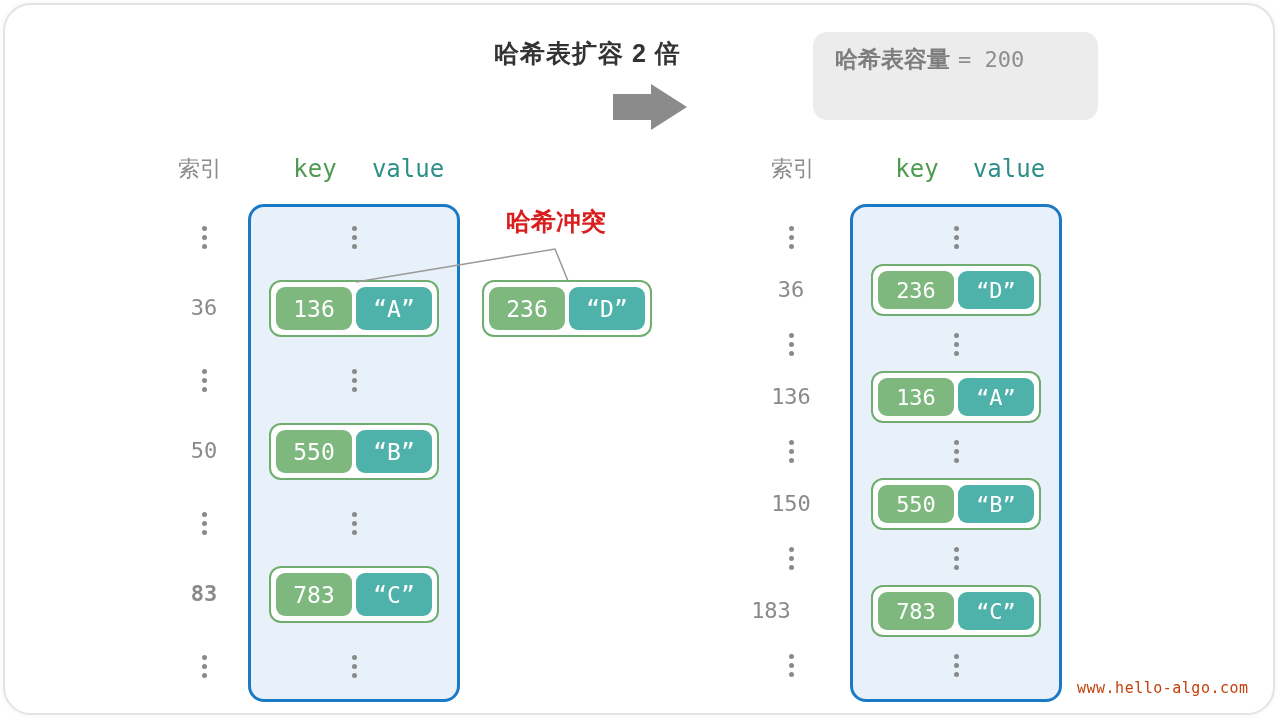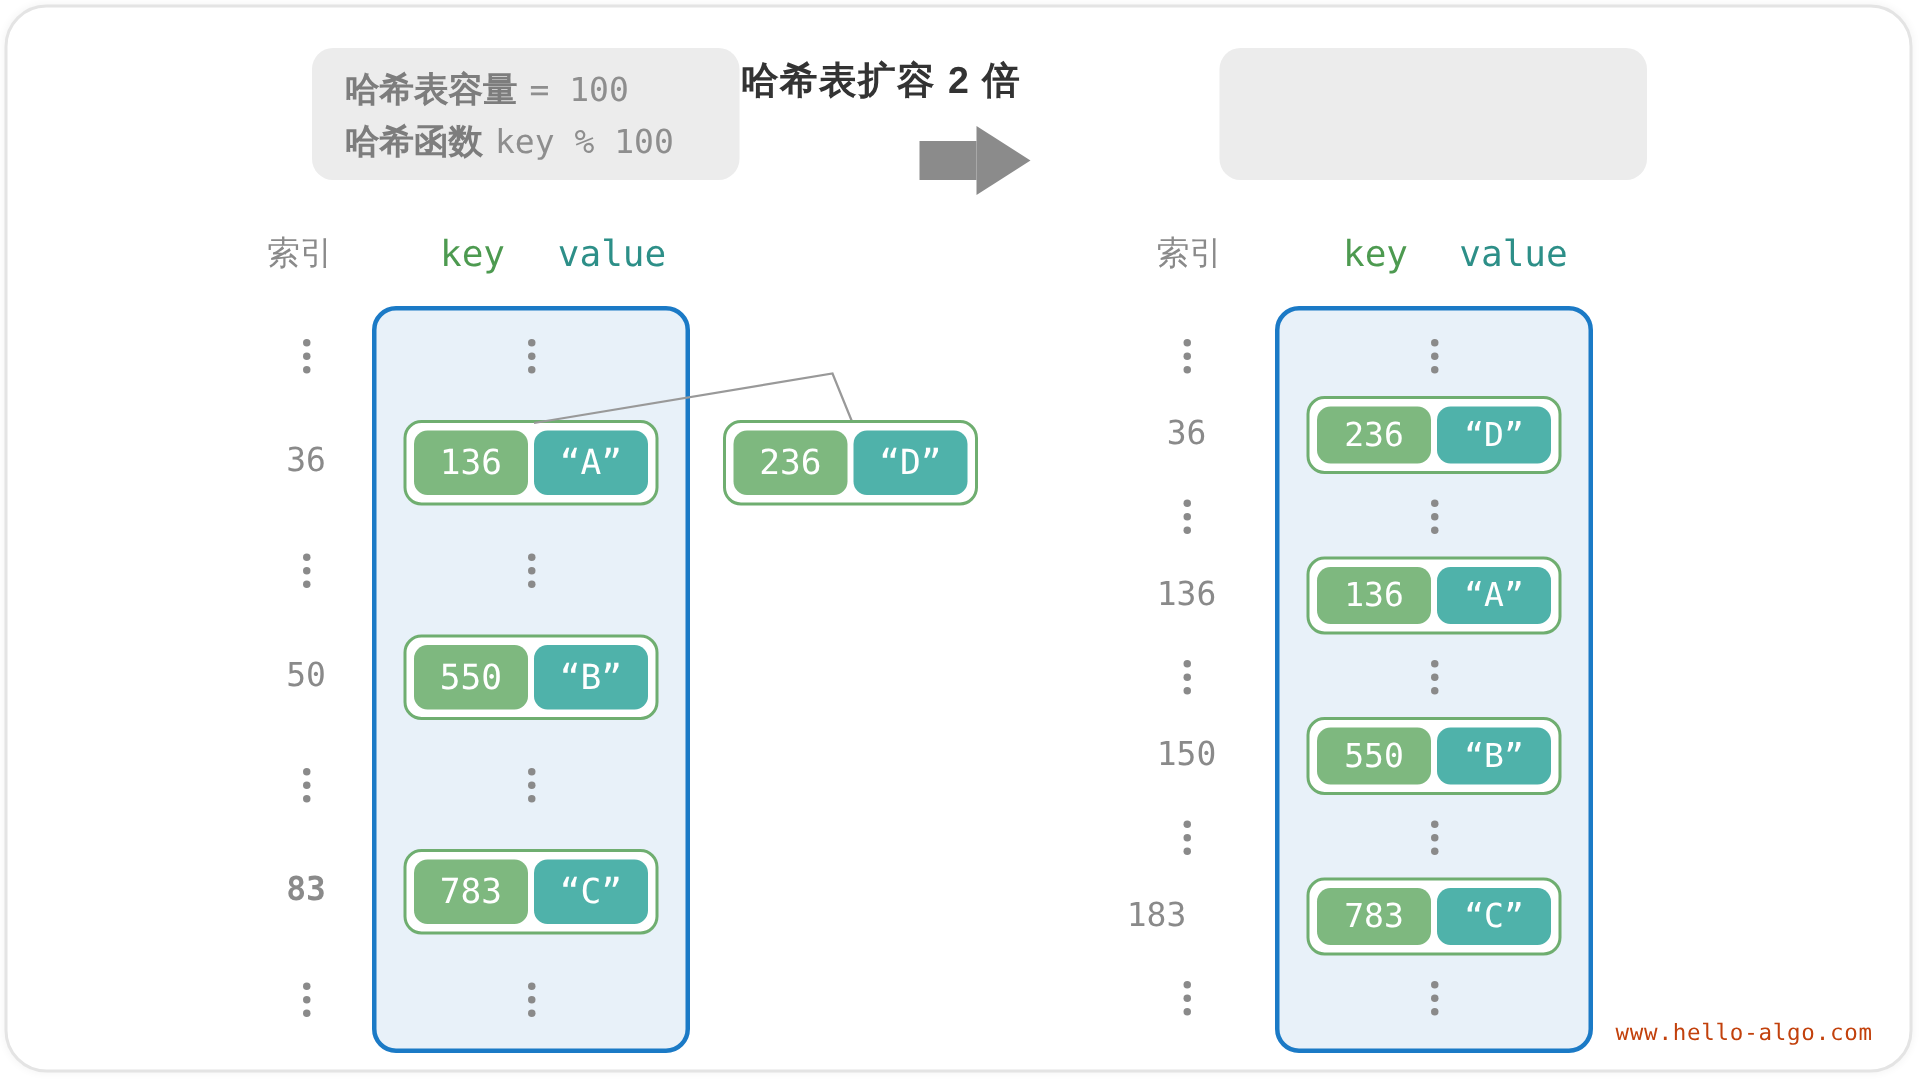--- a/index.html
+++ b/index.html
@@ -90,36 +90,31 @@
     position: absolute; left: 1072px; top: 674px; font-size: 15px;
     color: #c2410c; letter-spacing: 0.5px; white-space: nowrap;
   }
 </style>
 </head>
 <body>
 
 <div class="canvas">
   <div class="card">
 
-    <div class="info-box" style="left:203px; top:27px;">
-      <div class="info-line">
-        <span class="cjk">哈希表容量</span><span class="val mono">= 100</span>
-      </div>
-      <div class="info-line">
-        <span class="cjk">哈希函数</span><span class="val mono">key % 100</span>
-      </div>
-    </div>
 
     <div class="trans-title">哈希表扩容 2 倍</div>
     <div class="arrow">
       <div class="body"></div>
       <div class="head"></div>
     </div>
 
     <div class="info-box" style="left:808px; top:27px;">
+      <div class="info-line">
+        <span class="cjk">哈希表容量</span><span class="val mono">= 200</span>
+      </div>
     </div>
 
     <div class="hdr hdr-index" style="left:165px; width:60px;">索引</div>
     <div class="hdr hdr-key mono" style="left:280px; width:60px;">key</div>
     <div class="hdr hdr-value mono" style="left:358px; width:90px;">value</div>
 
     <div class="table-box" style="left:243px;"></div>
 
     <div class="dots" style="left:196px; top:221px;">
         <i></i>
@@ -179,20 +174,21 @@
       </div>
     <div class="dots" style="left:346px; top:650px;">
         <i></i>
         <i></i>
         <i></i>
       </div>
 
     <svg class="overlay" width="1280" height="720" viewBox="0 0 1280 720">
       <polyline points="351,277 550,244 563,276" fill="none" stroke="#999999" stroke-width="1.5"></polyline>
     </svg>
+    <div class="collision-label">哈希冲突</div>
     <div class="pair" style="left:477px; top:275px;">
       <div class="cell k">236</div>
       <div class="cell v">“D”</div>
     </div>
 
     <div class="hdr hdr-index" style="left:758px; width:60px;">索引</div>
     <div class="hdr hdr-key mono" style="left:882px; width:60px;">key</div>
     <div class="hdr hdr-value mono" style="left:959px; width:90px;">value</div>
 
     <div class="table-box" style="left:845px;"></div>

